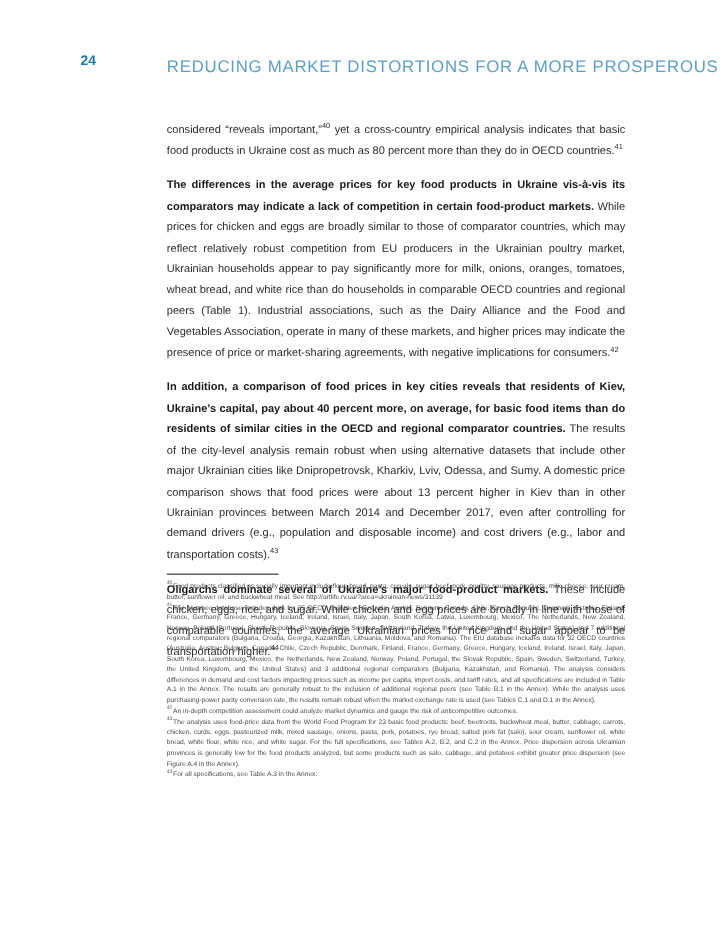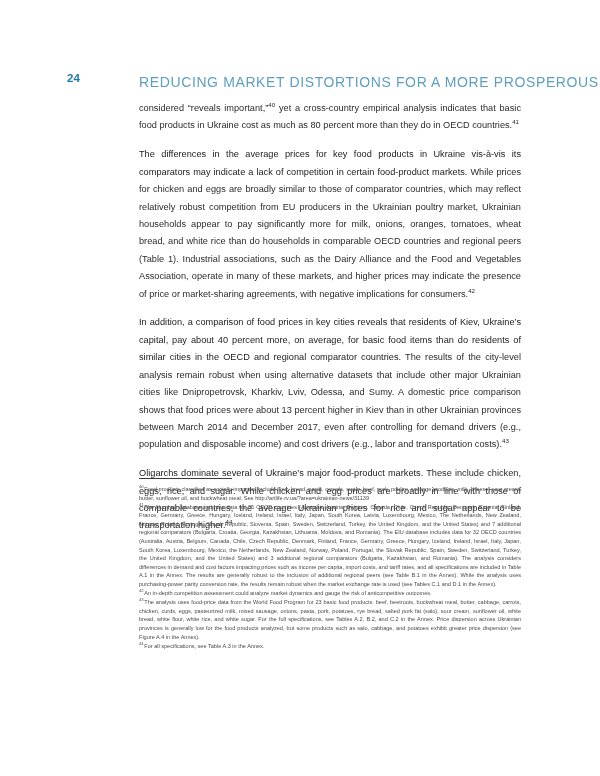--- a/index.html
+++ b/index.html
@@ -17,21 +17,21 @@
   .page {
     position: relative;
     width: 600px;
     height: 776px;
     box-sizing: border-box;
   }
 
   
   .running-head {
     position: absolute;
-    top: 72px;
+    top: 45px;
     left: 0;
     width: 600px;
     height: 18px;
   }
   .folio {
     position: absolute;
     left: 67px;
     top: 0;
     font-size: 11.5px;
     font-weight: bold;
@@ -61,21 +61,21 @@
     color: #2b2b2b;
     margin: 0 0 11.5px 0;
     text-align: justify;
     text-justify: inter-word;
     letter-spacing: 0.01px;
   }
   .para.tight {
     margin-bottom: 12px;
   }
   .lead {
-    font-weight: normal;
+    font-weight: bold;
     color: #1a1a1a;
   }
   sup {
     font-size: 6.2px;
     vertical-align: super;
     line-height: 0;
   }
 
   
   .fn-rule {

